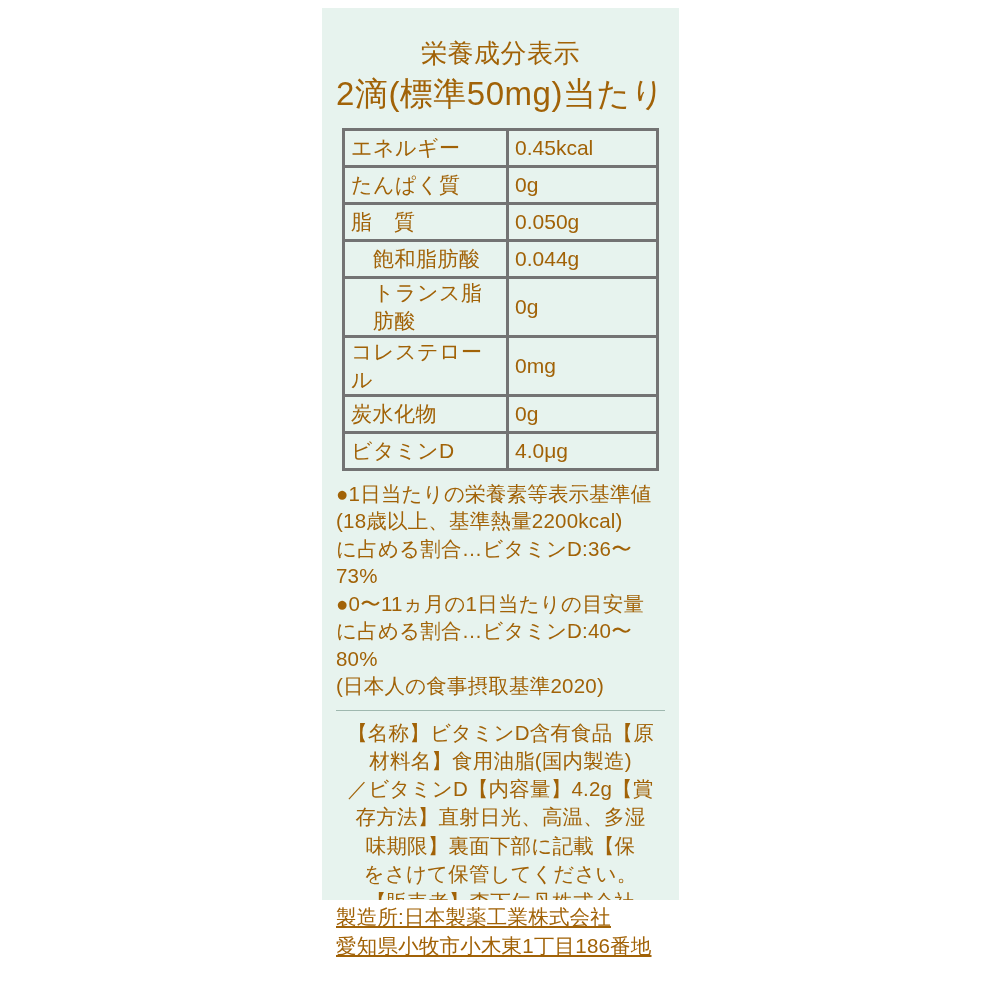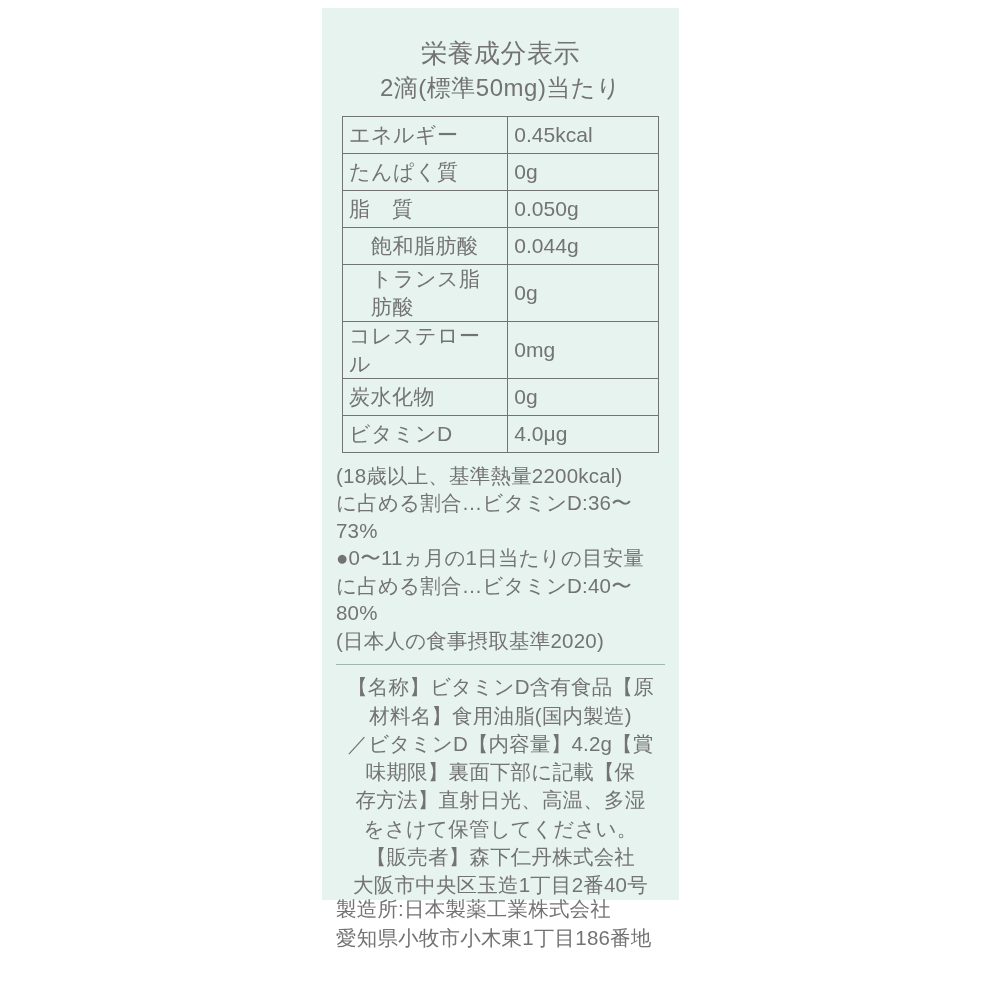--- a/index.html
+++ b/index.html
@@ -11,48 +11,48 @@
     font-family: "Liberation Sans", sans-serif;
   }
   #panel {
     position: absolute;
     left: 322px;
     top: 8px;
     width: 357px;
     height: 984px;
     background: #e7f3ee;
     box-sizing: border-box;
-    color: #737373;
+    color: #a16207;
   }
   .pad {
     padding: 0 14px;
     box-sizing: border-box;
   }
   .title-block {
     text-align: center;
     padding-top: 28px;
     line-height: 1.32;
   }
   .title-line {
     font-size: 26px;
     letter-spacing: 0.5px;
   }
   .title-line2 {
-    font-size: 24px;
+    font-size: 33px;
     letter-spacing: 0.5px;
     margin-top: 2px;
   }
   table.nutrition {
     width: 317px;
     margin: 12px auto 0 auto;
     border-collapse: collapse;
     background: transparent;
   }
   table.nutrition td {
-    border: 1px solid #737373;
+    border: 3px solid #737373;
     font-size: 21px;
     height: 37px;
     padding: 0 6px;
     box-sizing: border-box;
   }
   table.nutrition td.name {
     width: 166px;
     text-align: left;
     letter-spacing: 0.5px;
   }
@@ -96,22 +96,23 @@
     position: absolute;
     left: 0;
     right: 0;
     bottom: 0;
     height: 92px;
     background: #ffffff;
   }
   .bottom-text {
     position: absolute;
     left: 14px;
-    bottom: 40px;
+    bottom: 32px;
     width: 330px;
+    text-decoration: underline;
   }
 </style>
 </head>
 <body>
 
 <div id="panel">
 
   <div class="title-block pad">
     <div class="title-line">栄養成分表示</div>
     <div class="title-line2">2滴(標準50mg)当たり</div>
@@ -149,35 +150,36 @@
         </tr>
         <tr>
           <td class="name">ビタミンD</td>
           <td class="val">4.0μg</td>
         </tr>
       </tbody>
   </table>
 
   <div class="pad">
     <div class="notes">
+      <p>●1日当たりの栄養素等表示基準値</p>
       <p>(18歳以上、基準熱量2200kcal)</p>
       <p>に占める割合…ビタミンD:36〜73%</p>
       <p>●0〜11ヵ月の1日当たりの目安量</p>
       <p>に占める割合…ビタミンD:40〜80%</p>
       <p>(日本人の食事摂取基準2020)</p>
     </div>
 
     <div class="hr"></div>
 
     <div class="info">
       <p>【名称】ビタミンD含有食品【原</p>
       <p>材料名】食用油脂(国内製造)</p>
       <p>／ビタミンD【内容量】4.2g【賞</p>
+      <p>存方法】直射日光、高温、多湿</p>
       <p>味期限】裏面下部に記載【保</p>
-      <p>存方法】直射日光、高温、多湿</p>
       <p>をさけて保管してください。</p>
       <p>【販売者】森下仁丹株式会社</p>
       <p>大阪市中央区玉造1丁目2番40号</p>
     </div>
   </div>
 
   <div class="white-strip"></div>
 
   <div class="bottom-text footer">
     <p>製造所:日本製薬工業株式会社</p>

